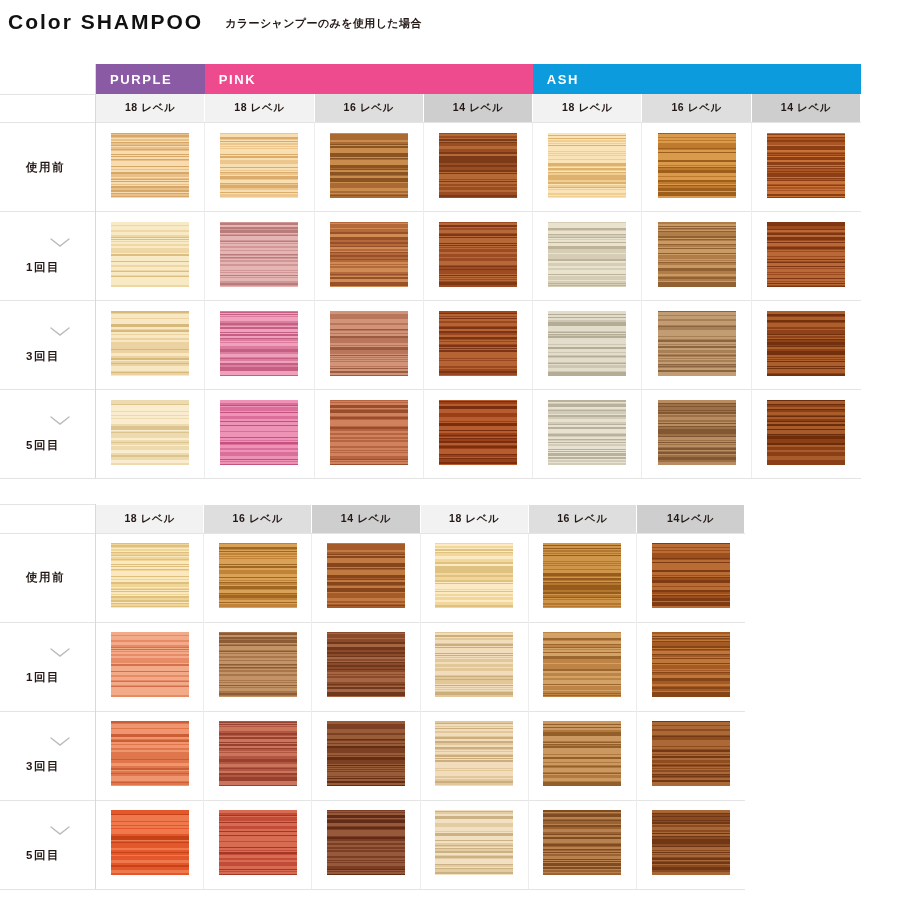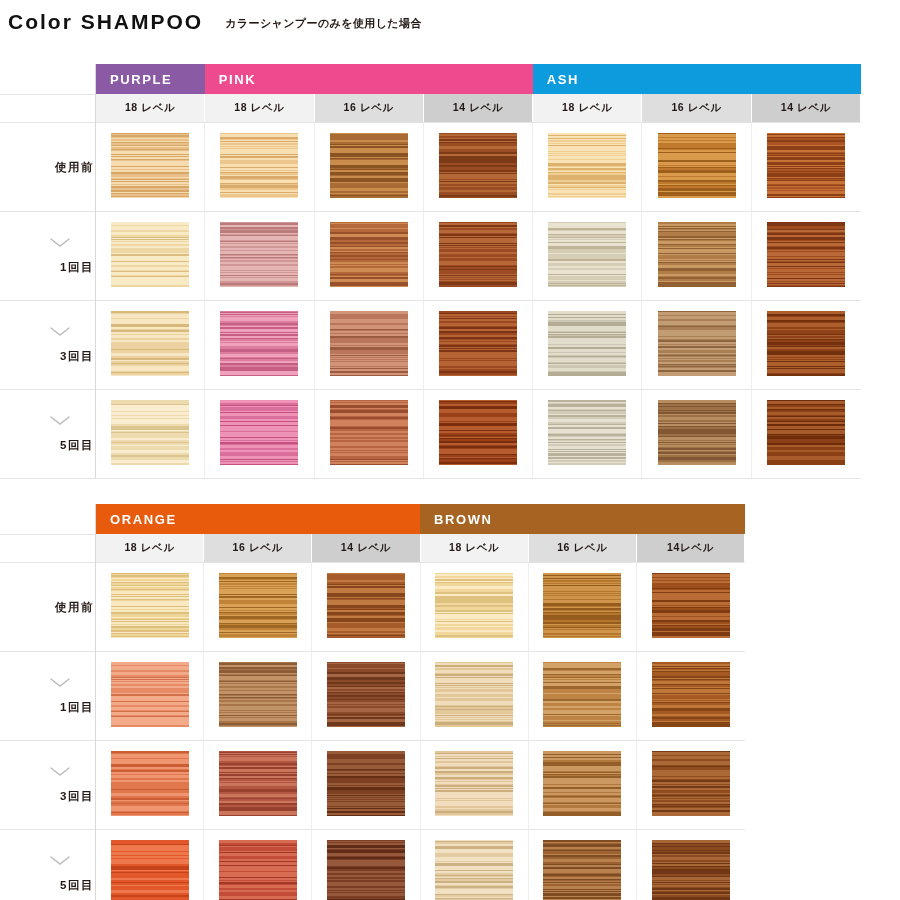--- a/index.html
+++ b/index.html
@@ -35,21 +35,21 @@
 
   table.grid{border-collapse:collapse;table-layout:fixed;margin-top:20px;}
 
   
   td.rowlabel, th.rowlabel{
     width:68px;
     background:#ffffff;
     border-right:1px solid #d9d9d9;
     border-top:1px solid #e4e4e4;
     vertical-align:middle;
-    text-align:right;
+    text-align:left;
     position:relative;
     padding-left:26px;
   }
   th.rowlabel.blank{border-top:none;border-right:1px solid #d9d9d9;background:#fff;}
   th.rowlabel.blank2{border-top:1px solid #e4e4e4;border-right:1px solid #d9d9d9;background:#fff;}
 
   .rowlabel-text{
     font-size:11.5px;font-weight:bold;letter-spacing:1.5px;
     color:#231815;display:block;
   }
@@ -212,25 +212,20 @@
         <col style="width:68px">
         <col style="width:108.2px">
         <col style="width:108.2px">
         <col style="width:108.2px">
         <col style="width:108.2px">
         <col style="width:108.2px">
         <col style="width:108.2px">
       </colgroup>
       <thead>
         <tr>
-          <th class="rowlabel blank"></th>
-          <th class="brand" colspan="3" style="background:#E85A0C">ORANGE</th>
-          <th class="brand" colspan="3" style="background:#A66321">BROWN</th>
-        </tr>
-        <tr>
           <th class="rowlabel blank2"></th>
           <th class="level" style="background:#F2F2F2">18 レベル</th>
           <th class="level" style="background:#DEDEDE">16 レベル</th>
           <th class="level" style="background:#CECECE">14 レベル</th>
           <th class="level" style="background:#F2F2F2">18 レベル</th>
           <th class="level" style="background:#DEDEDE">16 レベル</th>
           <th class="level" style="background:#CECECE">14レベル</th>
         </tr>
       </thead>
       <tbody>

